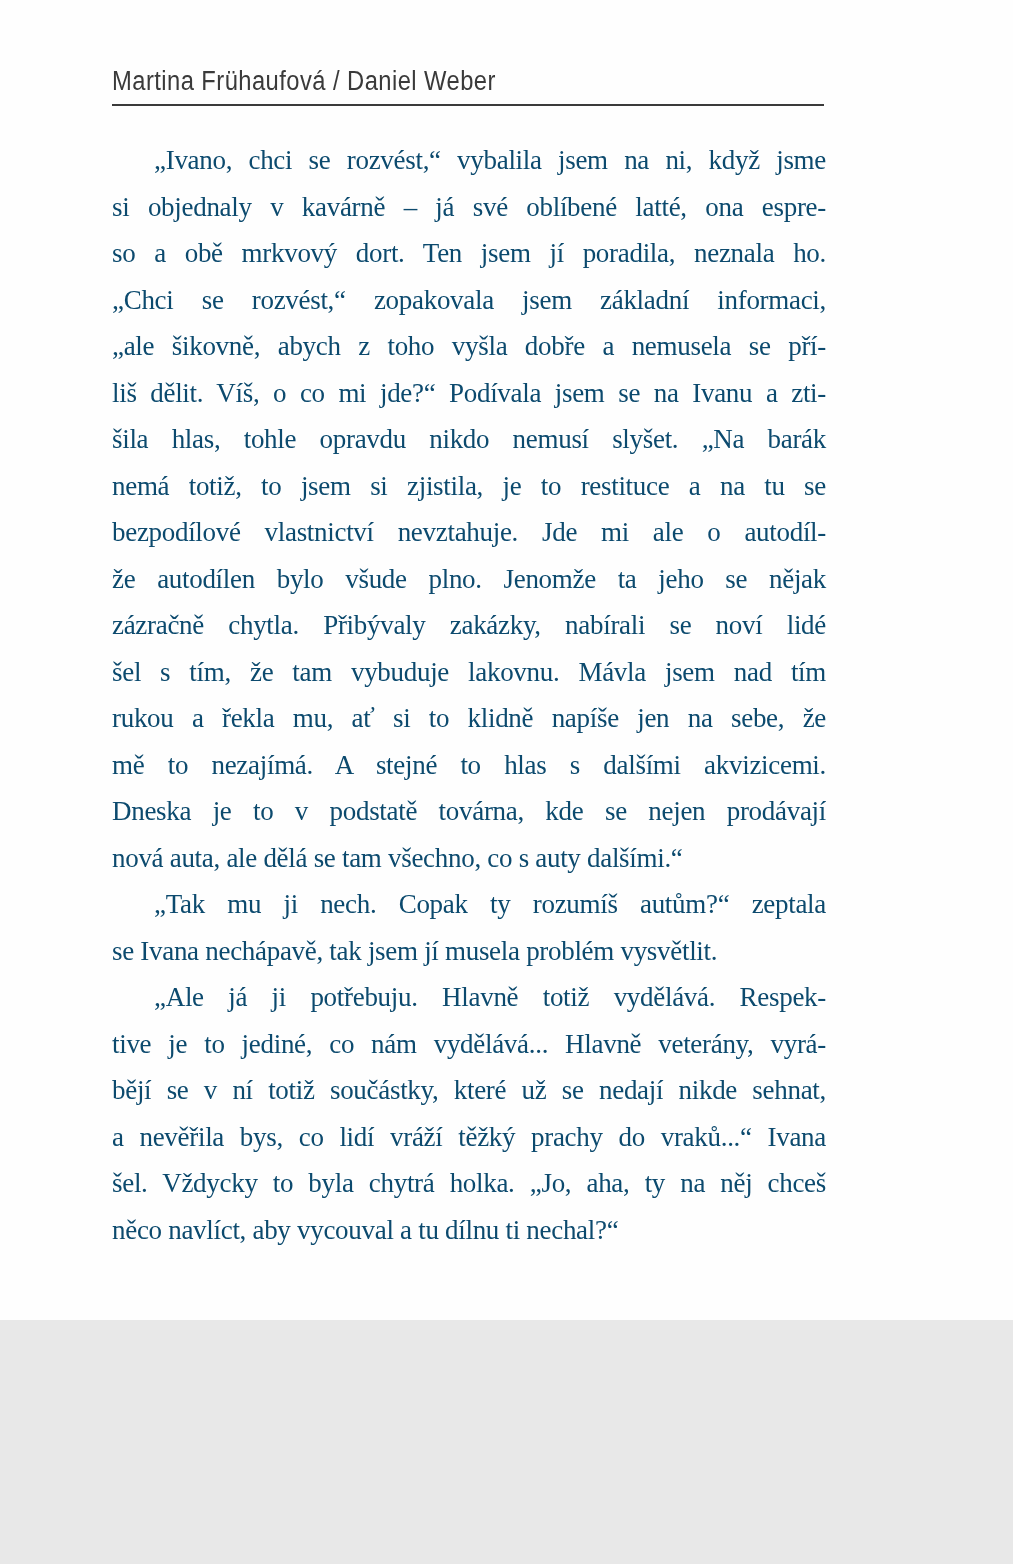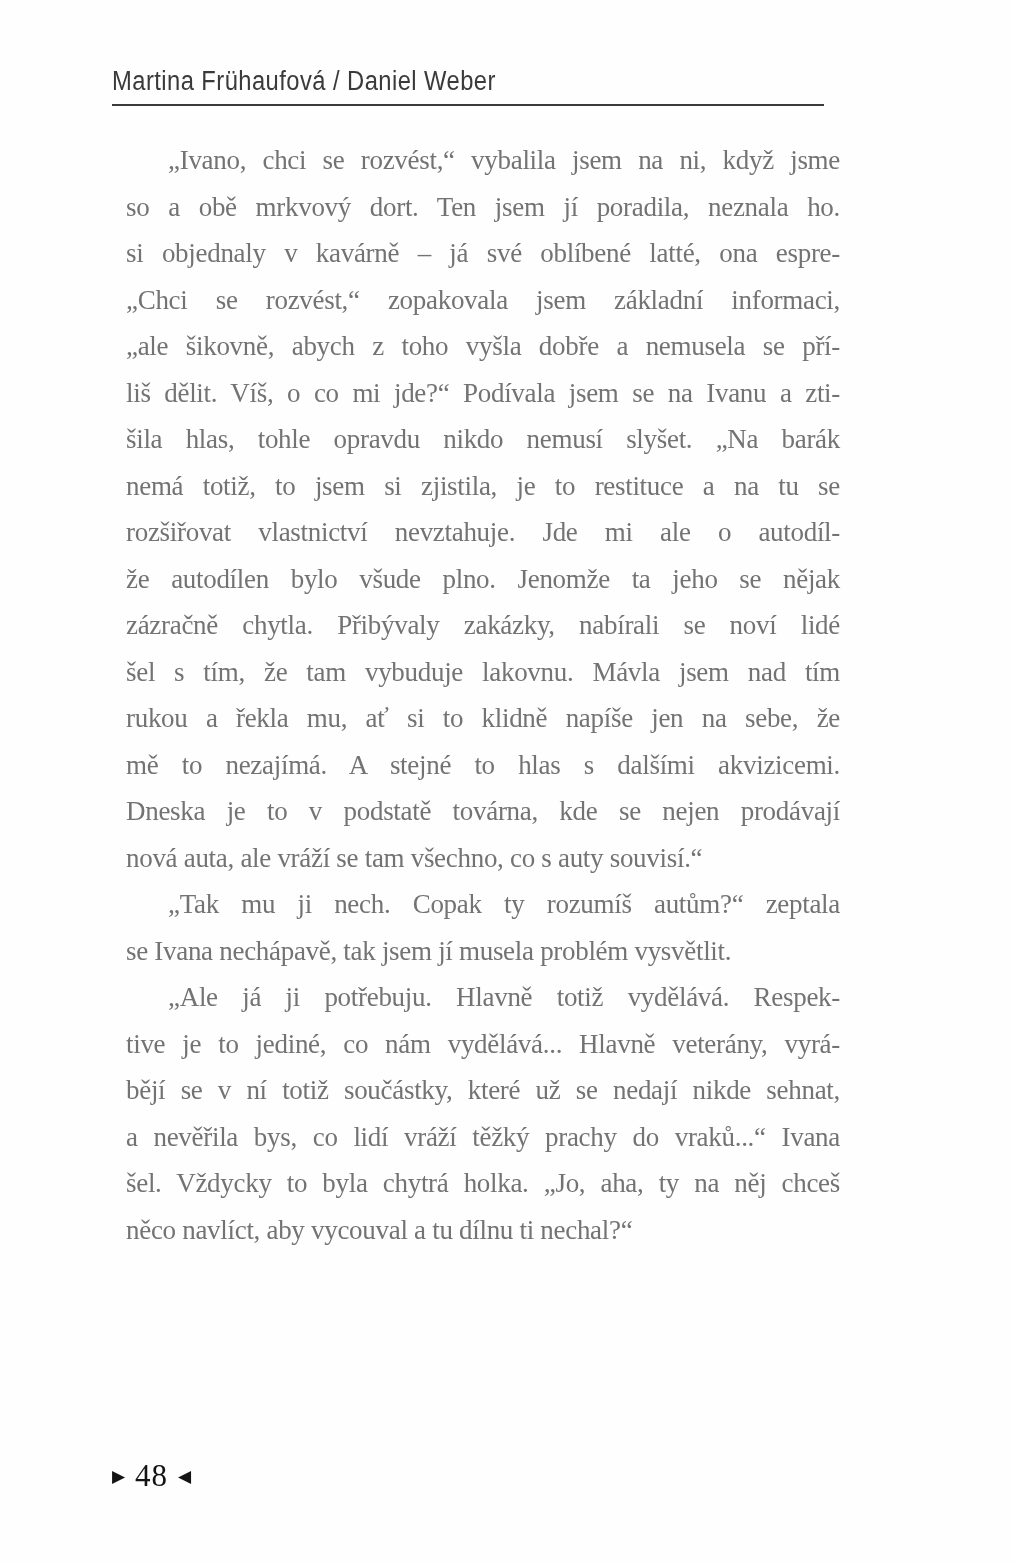--- a/index.html
+++ b/index.html
@@ -3,21 +3,21 @@
 <meta charset="utf-8">
 <style>
   html, body {
     margin: 0;
     padding: 0;
     background: #e8e8e8;
   }
   .page {
     position: relative;
     width: 1013px;
-    height: 1564px;
+    height: 1320px;
     background: #fefefe;
     overflow: hidden;
     font-family: "Liberation Serif", serif;
     color: #161616;
   }
   .running-header {
     position: absolute;
     left: 112px;
     top: 66px;
     width: 714px;
@@ -33,27 +33,27 @@
   .header-rule {
     position: absolute;
     left: 112px;
     top: 104px;
     width: 712px;
     height: 2px;
     background: #3a3a3a;
   }
   .textblock {
     position: absolute;
-    left: 126px;
+    left: 112px;
     top: 137px;
     width: 714px;
     font-size: 27px;
     line-height: 46.5px;
     letter-spacing: -0.3px;
-    color: #737373;
+    color: #0c4a6e;
   }
   .line {
     text-align: justify;
     text-align-last: justify;
     height: 46.5px;
     overflow: visible;
     white-space: normal;
   }
   .line.p-first { text-indent: 42px; }
   .line.p-last  { text-align-last: left; }
@@ -81,35 +81,35 @@
 <body>
 
 <div class="page">
 
   <div class="running-header">Martina Frühaufová / Daniel Weber</div>
 
   <div class="header-rule"></div>
 
   <div class="textblock">
     <div class="line p-first">„Ivano, chci se rozvést,“ vybalila jsem na ni, když jsme</div>
+    <div class="line">si objednaly v kavárně – já své oblíbené latté, ona espre-</div>
     <div class="line">so a obě mrkvový dort. Ten jsem jí poradila, neznala ho.</div>
-    <div class="line">si objednaly v kavárně – já své oblíbené latté, ona espre-</div>
     <div class="line">„Chci se rozvést,“ zopakovala jsem základní informaci,</div>
     <div class="line">„ale šikovně, abych z toho vyšla dobře a nemusela se pří-</div>
     <div class="line">liš dělit. Víš, o co mi jde?“ Podívala jsem se na Ivanu a zti-</div>
     <div class="line">šila hlas, tohle opravdu nikdo nemusí slyšet. „Na barák</div>
     <div class="line">nemá totiž, to jsem si zjistila, je to restituce a na tu se</div>
-    <div class="line">rozšiřovat vlastnictví nevztahuje. Jde mi ale o autodíl-</div>
+    <div class="line">bezpodílové vlastnictví nevztahuje. Jde mi ale o autodíl-</div>
     <div class="line">že autodílen bylo všude plno. Jenomže ta jeho se nějak</div>
     <div class="line">zázračně chytla. Přibývaly zakázky, nabírali se noví lidé</div>
     <div class="line">šel s tím, že tam vybuduje lakovnu. Mávla jsem nad tím</div>
     <div class="line">rukou a řekla mu, ať si to klidně napíše jen na sebe, že</div>
     <div class="line">mě to nezajímá. A stejné to hlas s dalšími akvizicemi.</div>
     <div class="line">Dneska je to v podstatě továrna, kde se nejen prodávají</div>
-    <div class="line p-last">nová auta, ale vráží se tam všechno, co s auty souvisí.“</div>
+    <div class="line p-last">nová auta, ale dělá se tam všechno, co s auty dalšími.“</div>
 
     <div class="line p-first">„Tak mu ji nech. Copak ty rozumíš autům?“ zeptala</div>
     <div class="line p-last">se Ivana nechápavě, tak jsem jí musela problém vysvětlit.</div>
 
     <div class="line p-first">„Ale já ji potřebuju. Hlavně totiž vydělává. Respek-</div>
     <div class="line">tive je to jediné, co nám vydělává... Hlavně veterány, vyrá-</div>
     <div class="line">bějí se v ní totiž součástky, které už se nedají nikde sehnat,</div>
     <div class="line">a nevěřila bys, co lidí vráží těžký prachy do vraků...“ Ivana</div>
     <div class="line">šel. Vždycky to byla chytrá holka. „Jo, aha, ty na něj chceš</div>
     <div class="line p-last">něco navlíct, aby vycouval a tu dílnu ti nechal?“</div>

